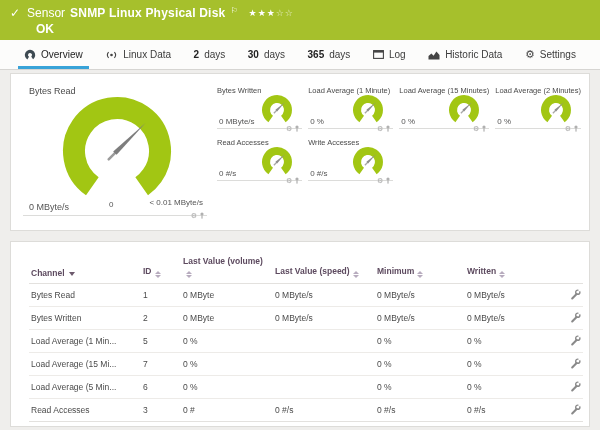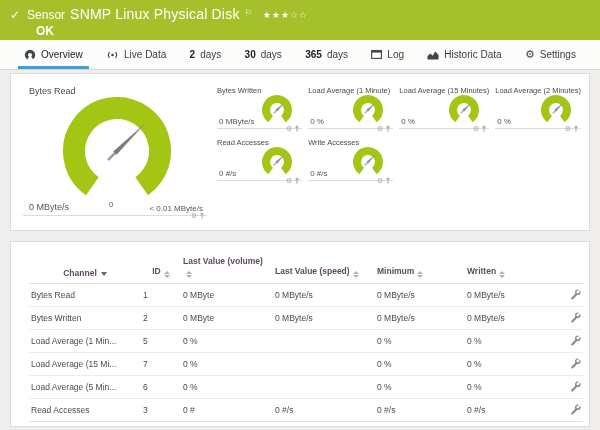--- a/index.html
+++ b/index.html
@@ -6,21 +6,21 @@
   html,body { width:600px; height:430px; }
   body {
     font-family: "Liberation Sans", "DejaVu Sans", sans-serif;
     background:#efeeec; color:#4a4a4a; overflow:hidden;
   }
   
   .sensor-header { height:40px; background:#a6c02c; color:#fff; padding:6px 10px 0 10px; position:relative; }
   .hdr-line1 { display:flex; align-items:baseline; gap:5px; }
   .check { font-size:12px; font-weight:bold; margin-right:2px; }
   .sensor-word { font-size:12px; }
-  .sensor-title { font-weight:normal; font-size:14px; letter-spacing:.2px; }
+  .sensor-title { font-weight:bold; font-size:12px; letter-spacing:.2px; }
   .flag-sup { font-size:8px; vertical-align:super; position:relative; top:-4px; }
   .stars { font-size:9px; letter-spacing:1px; margin-left:6px; position:relative; top:-1px; }
   .stars .empty { opacity:.75; }
   .hdr-status { font-size:12px; font-weight:bold; margin:2px 0 0 26px; }
   
   .tabbar { height:30px; background:#fcfcfb; border-bottom:1px solid #d6d5d2;
             display:flex; align-items:stretch; justify-content:space-between; padding:0 22px; }
   .tab { display:flex; align-items:center; gap:5px; font-size:10px; color:#3c3c3c;
          cursor:pointer; position:relative; padding:0 2px; white-space:nowrap; }
   .tab b { font-weight:bold; color:#222; }
@@ -32,35 +32,35 @@
   .card { background:#fff; border:1px solid #dddcd9; margin:0 10px; }
   .overview { margin-top:3px; height:158px; display:flex; padding:6px 8px; }
   
   .main-gauge { width:192px; position:relative; flex:none; }
   .mg-title { font-size:9px; color:#4a4a4a; position:absolute; top:6px; left:10px; }
   .mg-svg { position:absolute; left:43px; top:16px; }
   .mg-footer { position:absolute; left:4px; right:4px; bottom:8px; height:18px;
                border-bottom:1px solid #dcdcda; font-size:8px; color:#555; }
   .mg-val { position:absolute; left:6px; bottom:3px; font-size:9px; }
   .mg-min { position:absolute; left:86px; bottom:6px; }
-  .mg-max { position:absolute; right:4px; bottom:2px; }
+  .mg-max { position:absolute; right:4px; bottom:8px; }
   .tiny-icons { position:absolute; right:2px; bottom:-4px; display:flex; gap:2px; align-items:flex-end; }
   .tiny-icons .g { font-size:7px; color:#a8a8a8; line-height:1; }
   
   .gauges-grid { flex:1; display:grid; grid-template-columns:repeat(4,1fr); grid-auto-rows:47px;
                  gap:5px 6px; margin-left:6px; margin-top:6px; align-content:start; }
   .sg-cell { position:relative; }
   .sg-title { font-size:7.5px; color:#4a4a4a; white-space:nowrap; overflow:hidden; }
   .sg-svg { position:absolute; right:8px; top:7px; }
   .sg-footer { position:absolute; left:0; right:0; bottom:4px; border-bottom:1px solid #dcdcda; height:13px; }
   .sg-val { position:absolute; left:2px; bottom:2px; font-size:8px; color:#555; }
   
   .table-card { margin-top:10px; padding:8px 18px 4px 18px; }
   table { width:100%; border-collapse:collapse; table-layout:fixed; }
-  th { font-size:8.5px; color:#5d4a5f; font-weight:bold; text-align:center; vertical-align:bottom;
+  th { font-size:8.5px; color:#5d4a5f; font-weight:bold; text-align:left; vertical-align:bottom;
        padding:6px 2px 5px 2px; border-bottom:1px solid #e3e1de; }
   th.num, td.num { text-align:left; }
   th.icncol, td.icncol { text-align:right; width:28px; }
   td { font-size:8.5px; color:#4a4a4a; padding:4.5px 2px; border-bottom:1px solid #edebe8;
        white-space:nowrap; overflow:hidden; }
   tr:last-child td { border-bottom:1px solid #e3e1de; }
   .sort { display:inline-flex; flex-direction:column; margin-left:3px; vertical-align:0px; gap:1px; }
   .sort i { width:0; height:0; border-left:3px solid transparent; border-right:3px solid transparent; display:block; }
   .sort .up { border-bottom:3px solid #b7abbe; }
   .sort .dn { border-top:3px solid #b7abbe; }
@@ -92,21 +92,21 @@
       <span>Overview</span>
     </div>
     <div class="tab">
       <span class="ticn">
         <svg width="13" height="10" viewBox="0 0 13 10">
           <circle cx="6.5" cy="5" r="1.3" fill="#444"></circle>
           <path d="M3.6 2.2 A4.2 4.2 0 0 0 3.6 7.8" fill="none" stroke="#444" stroke-width="1.1"></path>
           <path d="M9.4 2.2 A4.2 4.2 0 0 1 9.4 7.8" fill="none" stroke="#444" stroke-width="1.1"></path>
         </svg>
       </span>
-      <span>Live Data</span>
+      <span>Linux Data</span>
     </div>
     <div class="tab">
       <b>2</b>
       <span>days</span>
     </div>
     <div class="tab">
       <b>30</b>
       <span>days</span>
     </div>
     <div class="tab">

